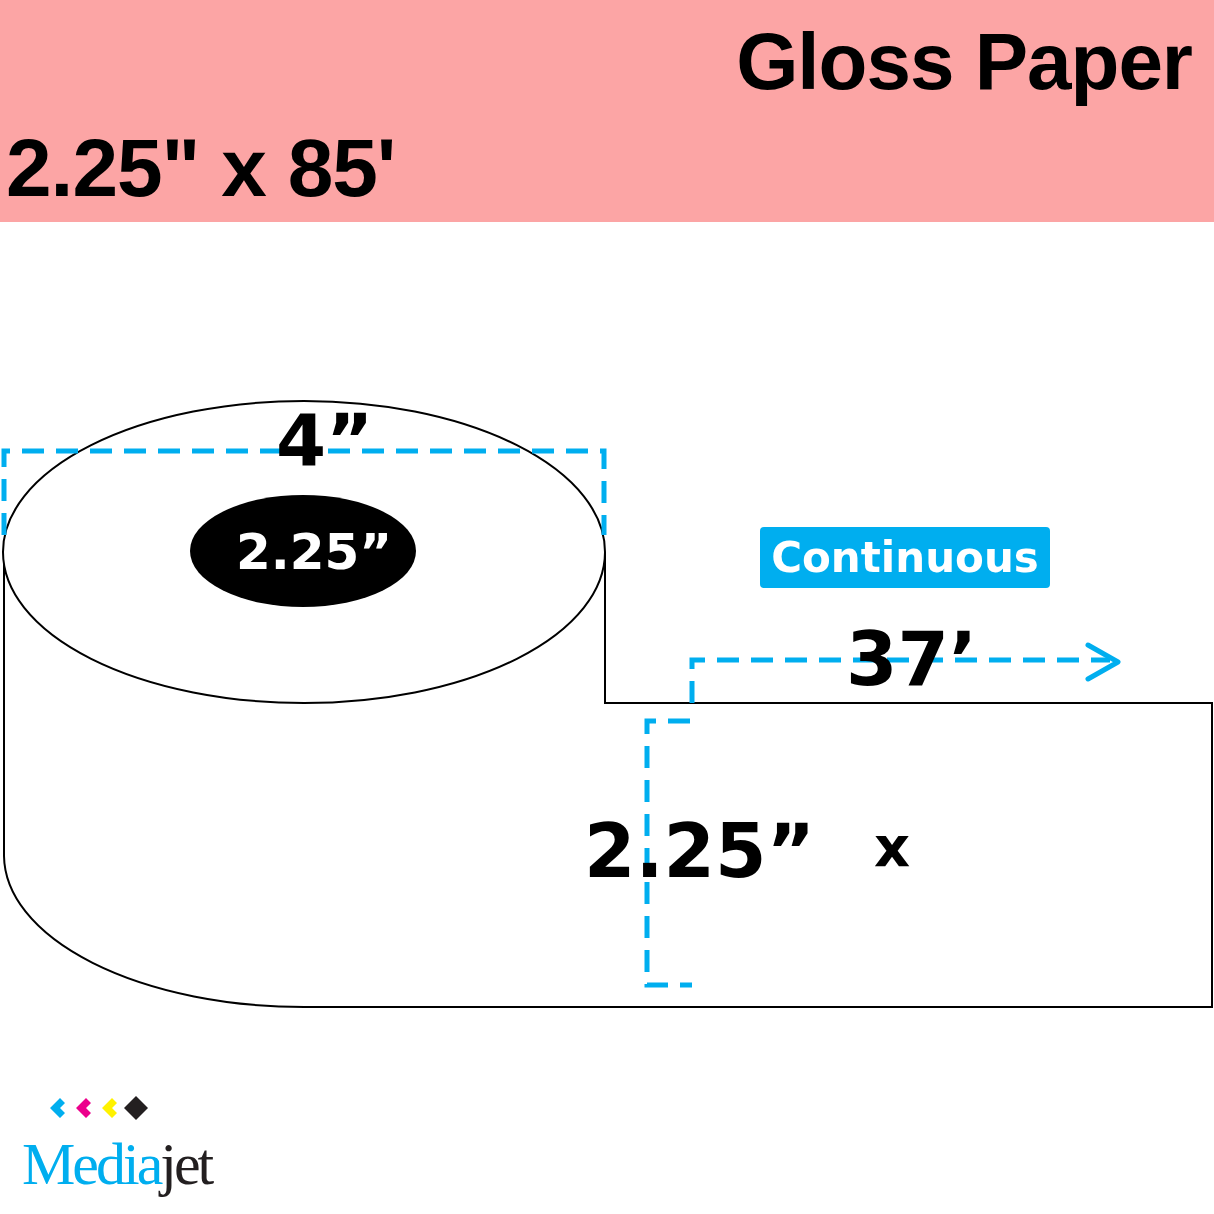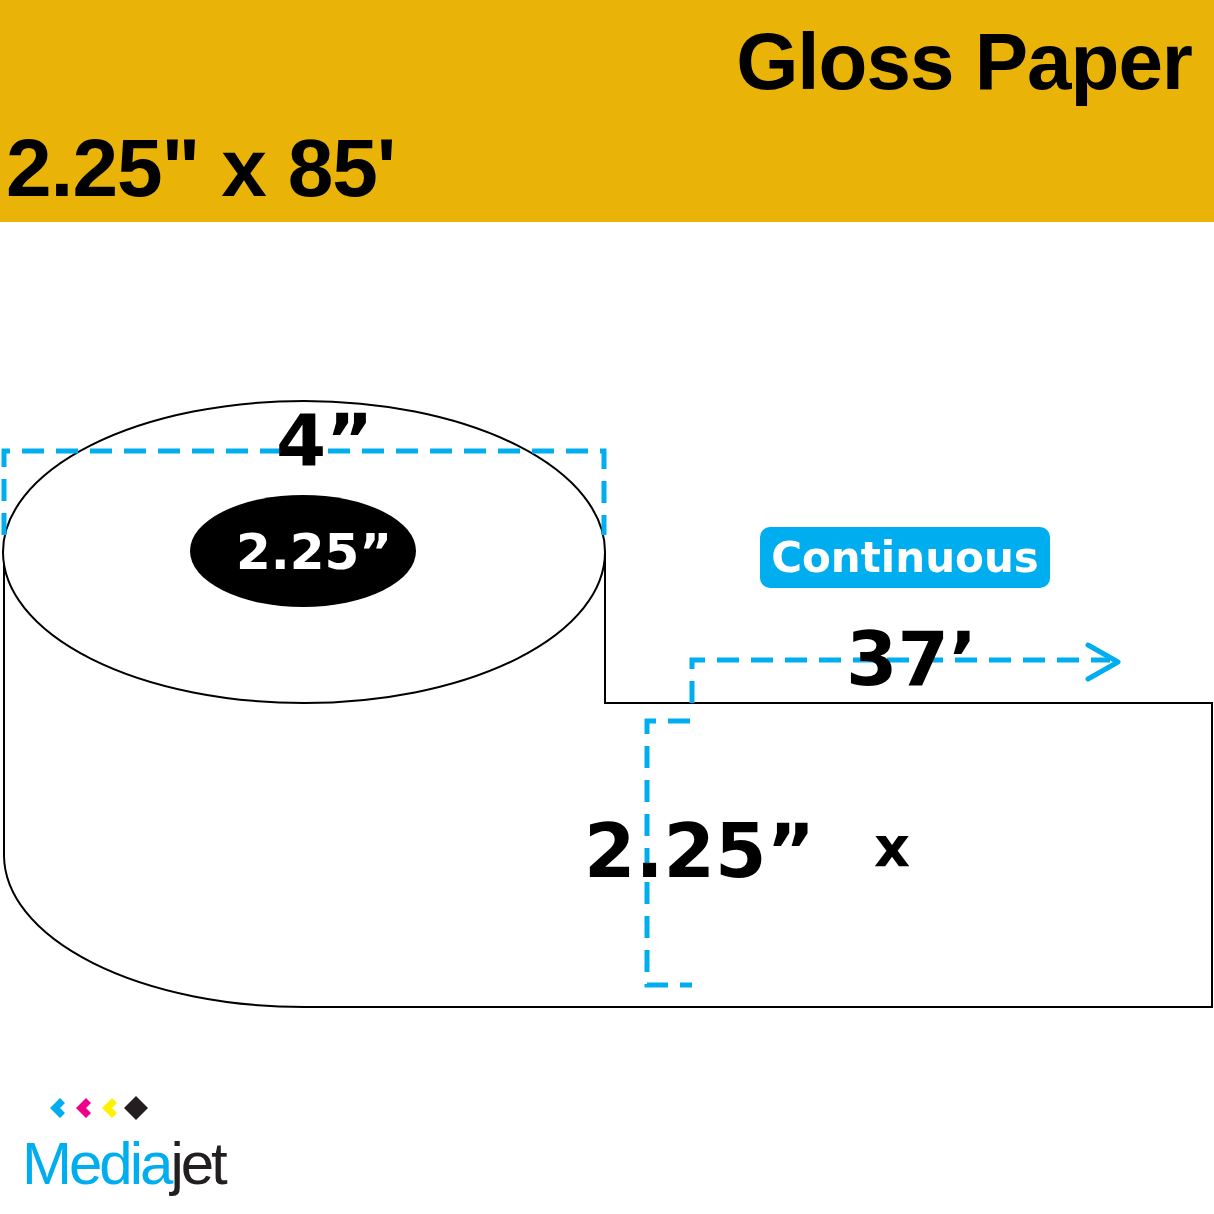--- a/index.html
+++ b/index.html
@@ -1,29 +1,29 @@
 <!DOCTYPE html>
 <html><head>
 <meta charset="utf-8">
 <style>
   html, body { margin:0; padding:0; }
   body { width:1214px; height:1214px; position:relative; background:#ffffff; overflow:hidden; font-family:"Liberation Sans", sans-serif; }
-  .banner { position:absolute; left:0; top:0; width:1214px; height:222px; background:#eab308; }
+  .banner { position:absolute; left:0; top:0; width:1214px; height:222px; background:#fca5a5; }
   .product-type { position:absolute; right:22px; top:12px; font-family:"Liberation Sans", sans-serif; font-weight:bold; font-size:80px; color:#000; line-height:100px; letter-spacing:-1px; }
   .product-size { position:absolute; left:6px; top:118px; font-family:"Liberation Sans", sans-serif; font-weight:bold; font-size:82px; color:#000; line-height:100px; letter-spacing:-1px; }
   svg.diagram { position:absolute; left:0; top:0; }
   .lbl { position:absolute; font-family:"DejaVu Sans", sans-serif; font-weight:bold; color:#000; white-space:nowrap; }
   .lbl-od { left:276px; top:398px; font-size:72px; line-height:84px; }
   .lbl-core { left:236px; top:522px; font-size:50px; line-height:60px; color:#fff; }
   .lbl-width { left:584px; top:808px; font-size:74px; line-height:86px; }
   .lbl-x { left:874px; top:812px; font-size:56px; line-height:70px; }
   .lbl-length { left:846px; top:616px; font-size:74px; line-height:86px; }
-  .badge { position:absolute; left:760px; top:527px; width:290px; height:61px; background:#00aeef; border-radius:10px; color:#fff; font-family:"DejaVu Sans", sans-serif; font-weight:bold; font-size:42px; line-height:61px; text-align:center; }
+  .badge { position:absolute; left:760px; top:527px; width:290px; height:61px; background:#00aeef; border-radius:4px; color:#fff; font-family:"DejaVu Sans", sans-serif; font-weight:bold; font-size:42px; line-height:61px; text-align:center; }
   .logo { position:absolute; left:28px; top:1092px; width:260px; height:110px; }
-  .logo-text { position:absolute; left:22px; top:1128px; font-family:Liberation Sans, sans-serif; font-size:60px; line-height:72px; letter-spacing:-3px; }
+  .logo-text { position:absolute; left:22px; top:1128px; font-family:Liberation Serif, serif; font-size:60px; line-height:72px; letter-spacing:-3px; }
   .logo-text .a { color:#00aeef; }
   .logo-text .b { color:#231f20; }
 </style>
 </head>
 <body>
 
 <div class="banner">
   <div class="product-type">Gloss Paper</div>
   <div class="product-size">2.25" x 85'</div>
 </div>

